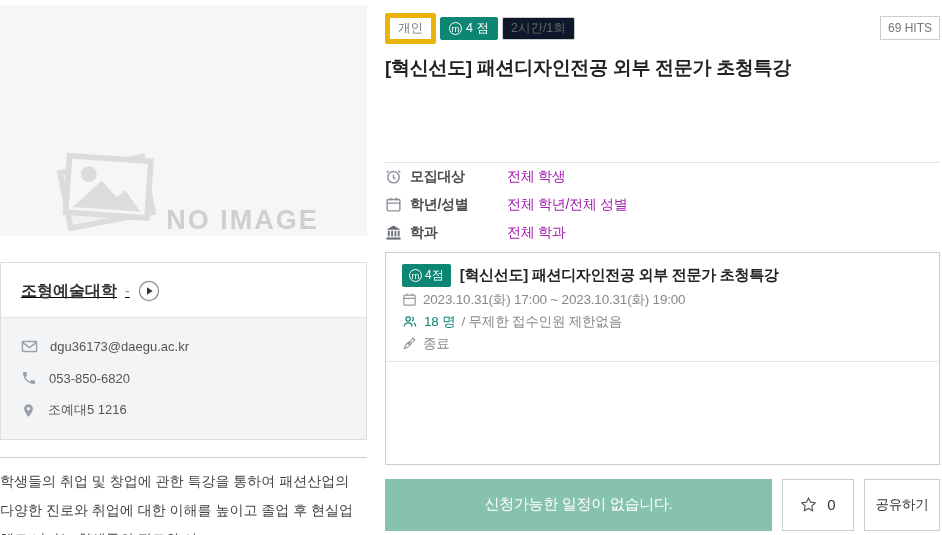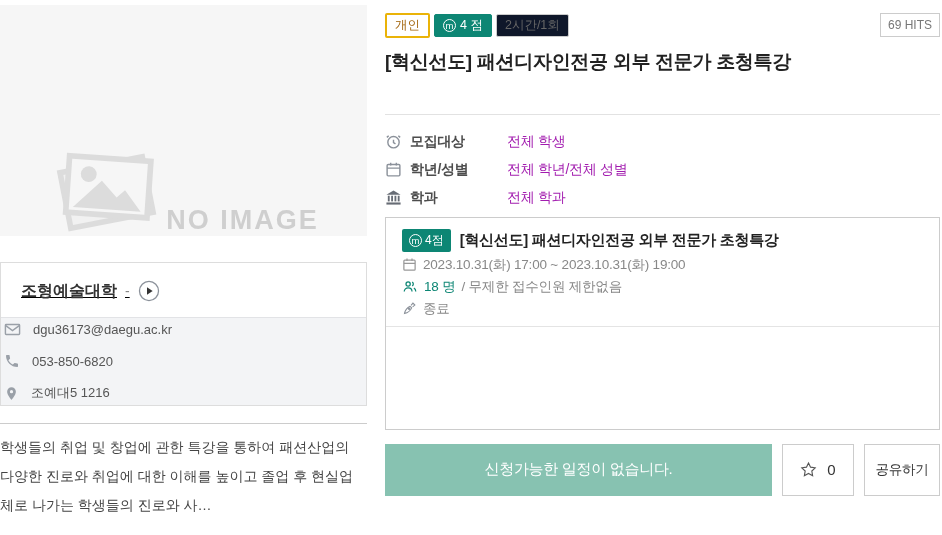--- a/index.html
+++ b/index.html
@@ -16,41 +16,41 @@
 
   .dept-card { margin-top:26px; border:1px solid #ddd; }
   .dept-head { background:#fff; padding:17px 20px 15px; }
   .dept-name-row { display:flex; align-items:center; gap:8px;text-decoration:underline; }
   .dept-name { font-size:16px; font-weight:bold; color:#333; }
   .dept-dash { color:#888; font-size:14px; }
   .breadcrumb { margin-top:12px; font-size:13px; display:flex; align-items:center; }
   .crumb-parent { color:#8a8f98; }
   .crumb-sep { color:#b5b9bf; margin:0 4px 0 4px; font-size:12px; }
   .crumb-child { color:#555; margin-left:18px; }
-  .dept-contacts { background:#f3f4f6; border-top:1px solid #e2e3e6; padding:3px; }
+  .dept-contacts { background:#f3f4f6; border-top:1px solid #e2e3e6; padding:20px; }
   .contact-row { display:flex; align-items:center; gap:12px; font-size:13px; color:#555; }
   .contact-row + .contact-row { margin-top:15px; }
   .contact-row svg { flex:0 0 auto; }
 
   .description { margin-top:17px; border-top:1px solid #ccc; padding-top:9px; }
   .desc-text { font-size:14px; color:#444; line-height:29px; word-break:break-all; }
 
   
   .badge-row { margin-top:13px; display:flex; align-items:center; gap:4px; }
   .badge { font-size:12.5px; line-height:1; padding:4px 8px; border-radius:2px; display:inline-flex; align-items:center; gap:4px; }
-  .badge-outline-teal { border:2px solid #eab308; color:#a16207; background:#fff;text-align:right; }
+  .badge-outline-teal { border:5px solid #eab308; color:#737373; background:#fff;text-align:right; }
   .badge-filled-teal { background:#0d8674; color:#fff; border:1px solid #0d8674; }
   .badge-outline-gray { border:1px solid #ccc; color:#666; background:#0f172a; }
   .m-circle { width:13px; height:13px; border:1px solid #fff; border-radius:50%;
     display:inline-flex; align-items:center; justify-content:center; font-size:9.5px; line-height:1; }
   .hits-badge { margin-left:auto; border:1px solid #ccc; color:#777; font-size:12px; padding:4px 7px; }
 
   .page-title { margin-top:11px; font-size:19px; font-weight:bold; color:#222; letter-spacing:-0.3px; }
 
-  .info-section { margin-top:39px; border-top:1px solid #e2e2e2; padding-top:13px; }
+  .info-section { margin-top:81px; border-top:1px solid #e2e2e2; padding-top:0; }
   .info-row { display:flex; align-items:center; height:28px; font-size:14px; }
   .info-row svg { flex:0 0 17px; }
   .info-label { font-weight:bold; color:#4d4d4d; width:97px; margin-left:8px; letter-spacing:-0.3px; }
   .info-value { color:#a21caf; letter-spacing:-0.3px; }
 
   .schedule-card { margin-top:5px; border:1px solid #ccc; height:213px; background:#fff; }
   .schedule-top { padding:10px 16px 6px; border-bottom:1px solid #e4e4e4; }
   .sch-head-row { display:flex; align-items:center; gap:9px; height:26px; }
   .sch-badge { background:#0d8674; color:#fff; font-size:12px; padding:3px 7px; border-radius:2px;
     display:inline-flex; align-items:center; gap:3px; }

